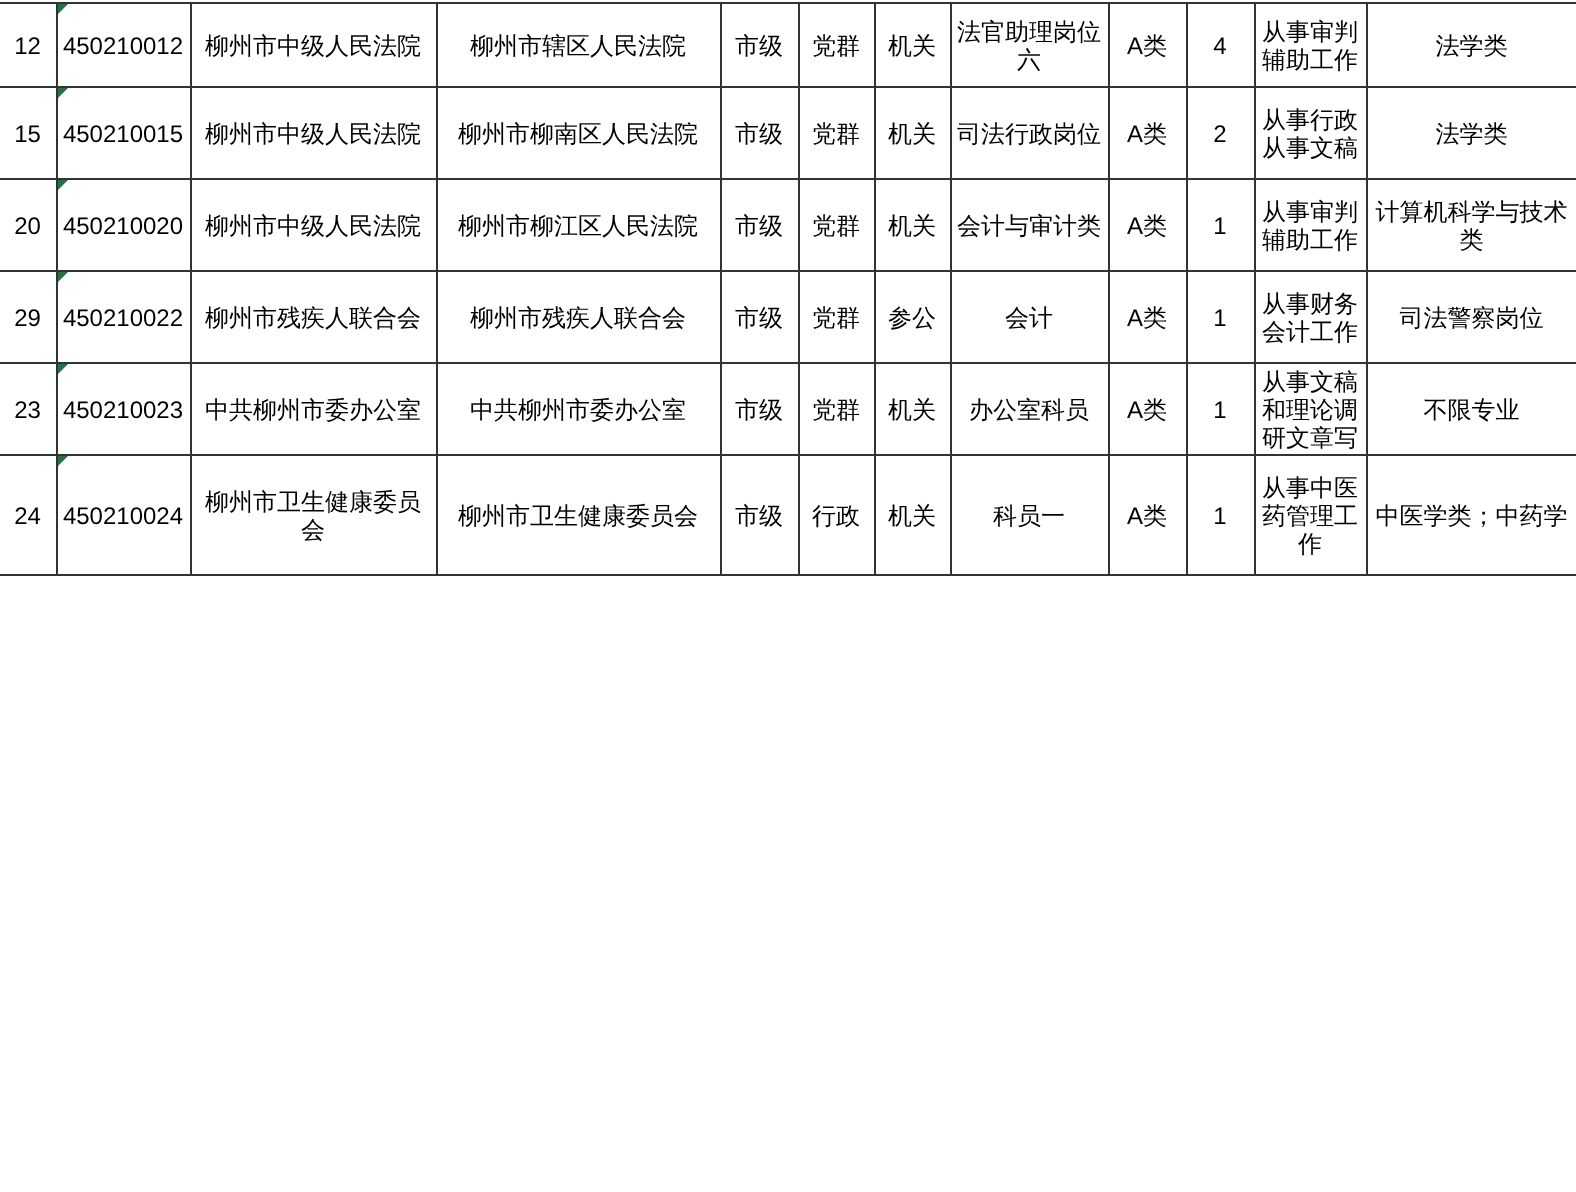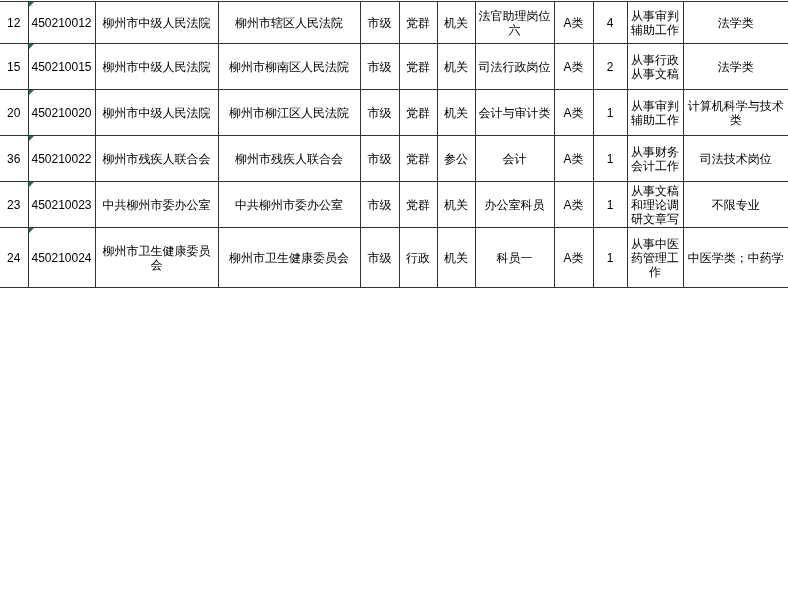--- a/index.html
+++ b/index.html
@@ -110,33 +110,33 @@
     <td>机关</td>
     <td>会计与审计类</td>
     <td>A类</td>
     <td>1</td>
     <td>从事审判
 辅助工作</td>
     <td>计算机科学与技术
 类</td>
   </tr>
         <tr>
-    <td>36</td>
+    <td>29</td>
     <td class="c-code">450210022<span class="err-tri"></span></td>
     <td>柳州市残疾人联合会</td>
     <td>柳州市残疾人联合会</td>
     <td>市级</td>
     <td>党群</td>
     <td>参公</td>
     <td>会计</td>
     <td>A类</td>
     <td>1</td>
     <td>从事财务
 会计工作</td>
-    <td>司法技术岗位</td>
+    <td>司法警察岗位</td>
   </tr>
         <tr>
     <td>23</td>
     <td class="c-code">450210023<span class="err-tri"></span></td>
     <td>中共柳州市委办公室</td>
     <td>中共柳州市委办公室</td>
     <td>市级</td>
     <td>党群</td>
     <td>机关</td>
     <td>办公室科员</td>

